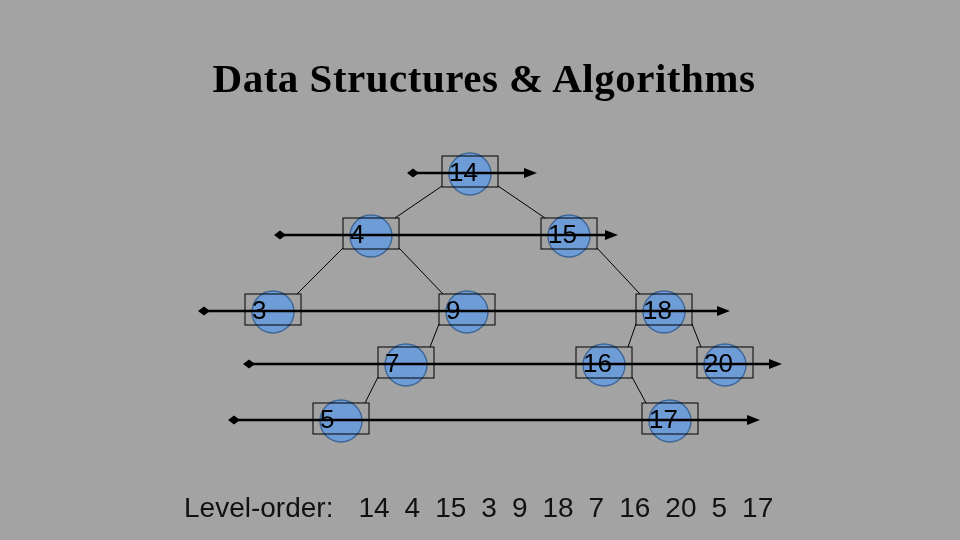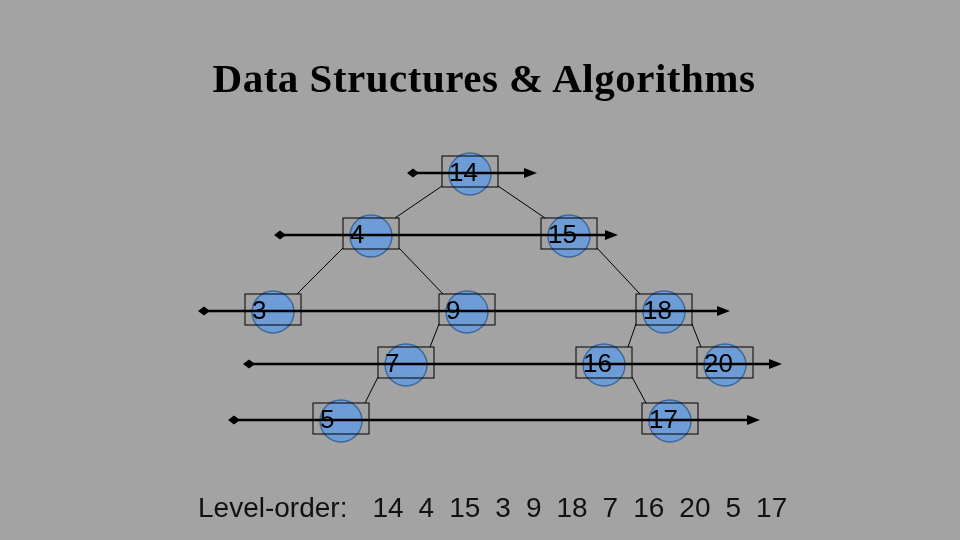--- a/index.html
+++ b/index.html
@@ -28,21 +28,20 @@
     width:960px;height:540px;
   }
   .footer{
     position:absolute;
     left:184px;top:492px;
     display:flex;
     align-items:baseline;
     font-size:28px;
     color:#111;
     white-space:nowrap;
-    margin-left:14px;
   }
   .footer .seq{
     display:flex;
     gap:15px;
     margin-left:25px;
   }
   .node-value{
     font-family:"Liberation Sans",sans-serif;
     font-size:26px;
     fill:#000;

